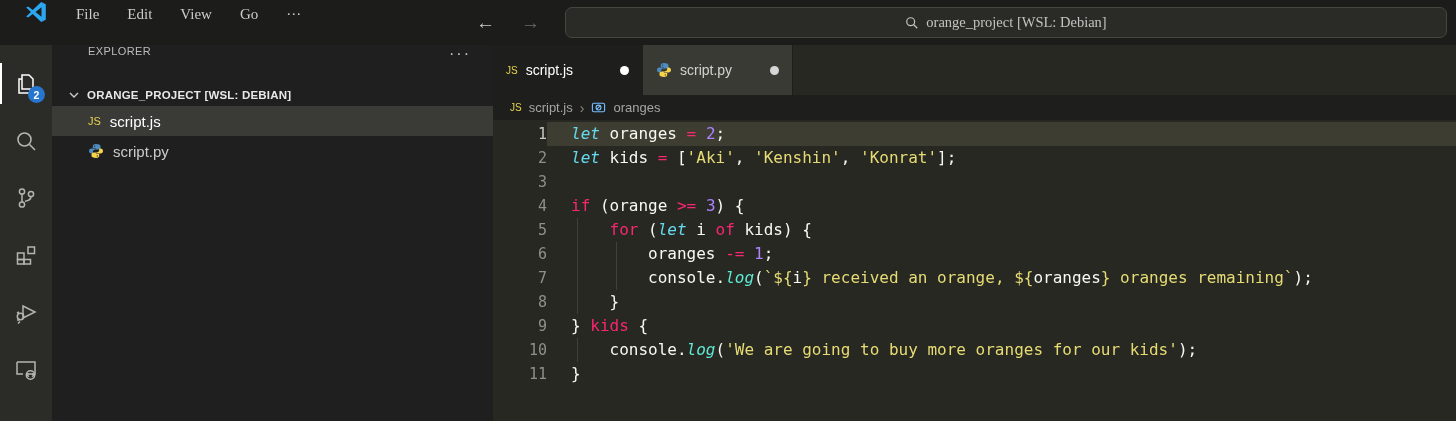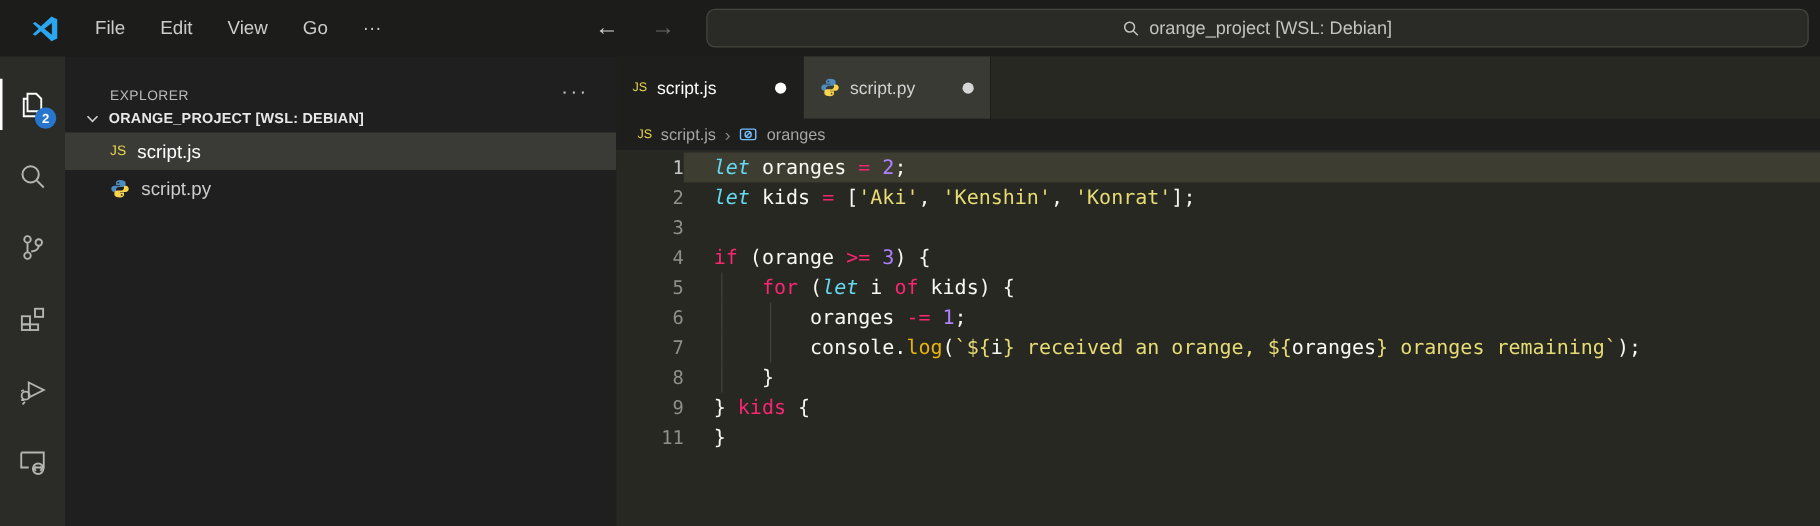--- a/index.html
+++ b/index.html
@@ -1,20 +1,20 @@
 <!DOCTYPE html>
 <html><head>
 <meta charset="utf-8">
 <style>
   * { margin:0; padding:0; box-sizing:border-box; }
   html,body { width:1456px; height:421px; overflow:hidden; background:#1b1b19;
               font-family:"Liberation Sans", sans-serif; }
 
   
-  .titlebar { height:45px; background:#1c1c1a; display:flex; align-items:center; position:relative; }
+  .titlebar { height:45px; background:#1c1c1a; display:flex; position:relative;font-family:Liberation Serif, serif; }
   .vscode-logo { margin-left:24px; width:24px; height:24px; flex:0 0 auto; }
   .menus { display:flex; margin-left:14px; }
   .menu-item { color:#cccccc; font-size:15px; padding:6px 14px; border-radius:5px; cursor:default; }
   .nav-arrows { position:absolute; left:476px; top:0; height:45px; display:flex; align-items:center; gap:26px; }
   .nav-arrow { font-size:19px; color:#cfcfcf; }
   .nav-arrow.disabled { color:#6a6a66; }
   .searchbox { position:absolute; left:565px; right:9px; top:7px; height:31px;
                background:#2a2a27; border:1px solid #46463f; border-radius:7px;
                display:flex; align-items:center; justify-content:center; gap:7px;
                color:#c3c3c0; font-size:14.5px; }
@@ -29,21 +29,21 @@
              position:relative; color:#b4b4b0; }
   .ab-item.active { color:#ffffff; }
   .ab-item.active::before { content:""; position:absolute; left:0; top:8px; bottom:8px; width:2px; background:#ffffff; }
   .ab-item svg { width:26px; height:26px; }
   .badge { position:absolute; right:7px; bottom:9px; min-width:17px; height:17px; border-radius:9px;
            background:#2576cc; color:#fff; font-size:10.5px; font-weight:bold;
            display:flex; align-items:center; justify-content:center; }
 
   
   .sidebar { width:441px; background:#1f1f1f; color:#cccccc; flex:0 0 auto; }
-  .sb-header { height:38px; display:flex; align-items:flex-end; padding:0 22px 0 36px; }
+  .sb-header { height:38px; display:flex; align-items:flex-start; padding:0 22px 0 36px; }
   .sb-title { font-size:11px; letter-spacing:.4px; color:#bbbbbb; }
   .sb-more { margin-left:auto; color:#c5c5c5; font-size:16px; letter-spacing:2px; }
   .workspace-row { height:23px; display:flex; align-items:center; padding-left:14px; gap:5px; }
   .workspace-label { font-size:11.5px; font-weight:700; color:#e8e8e8; letter-spacing:.2px; }
   .chev svg { width:16px; height:16px; display:block; }
   .file-row { height:30px; display:flex; align-items:center; padding-left:36px; gap:9px; font-size:15px; color:#cccccc; }
   .file-row.selected { background:#3a3a36; color:#ffffff; }
   .js-badge { color:#e8d44d; font-weight:400; font-size:11px; font-family:"Liberation Sans",sans-serif; }
   .py-icon svg { width:16px; height:16px; display:block; }
 
@@ -69,21 +69,21 @@
   .line { display:flex; height:24px; }
   .ln { width:54px; flex:0 0 auto; text-align:right; color:#90908a; font-size:15px; }
   .line.active .ln { color:#c8c8c2; }
   .code { flex:1; padding-left:24px; position:relative; white-space:pre; color:#f8f8f2; }
   .line.active .code { background:#3e3d32; }
   .indent-guide { position:absolute; top:0; bottom:0; width:1px; background:#414237; }
   .tok-st { color:#66d9ef; font-style:italic; }
   .tok-kw { color:#f92672; }
   .tok-str { color:#e6db74; }
   .tok-num { color:#ae81ff; }
-  .tok-fn { color:#eab308; }
+  .tok-fn { color:#5eead4;font-style:italic; }
   .tok-fg { color:#f8f8f2; }
 </style>
 </head>
 <body>
 
 <div class="titlebar">
   <svg class="vscode-logo" viewBox="0 0 24 24">
     <path fill="#2aa7f0" d="M17.2 2.1 8.7 10 4.2 6.5 2.2 7.6 6.9 12l-4.7 4.4 2 1.1L8.7 14l8.5 7.9 4.6-2.2V4.3L17.2 2.1zM17.5 7.3v9.4L11.5 12l6-4.7z"></path>
   </svg>
   <div class="menus" id="menus">
@@ -248,18 +248,22 @@
         </div>
         <div class="line">
           <span class="ln">8</span>
           <span class="code"><span class="indent-guide" style="left: calc(0ch + 30px);"></span><span class="tok-fg">    }</span></span>
         </div>
         <div class="line">
           <span class="ln">9</span>
           <span class="code"><span class="tok-fg">} </span><span class="tok-kw">kids</span><span class="tok-fg"> {</span></span>
         </div>
         <div class="line">
+          <span class="ln">10</span>
+          <span class="code"><span class="indent-guide" style="left: calc(0ch + 30px);"></span><span class="tok-fg">    console.</span><span class="tok-fn">log</span><span class="tok-fg">(</span><span class="tok-str">'We are going to buy more oranges for our kids'</span><span class="tok-fg">);</span></span>
+        </div>
+        <div class="line">
           <span class="ln">11</span>
           <span class="code"><span class="tok-fg">}</span></span>
         </div>
       </div>
   </div>
 </div>
 
 </body></html>

